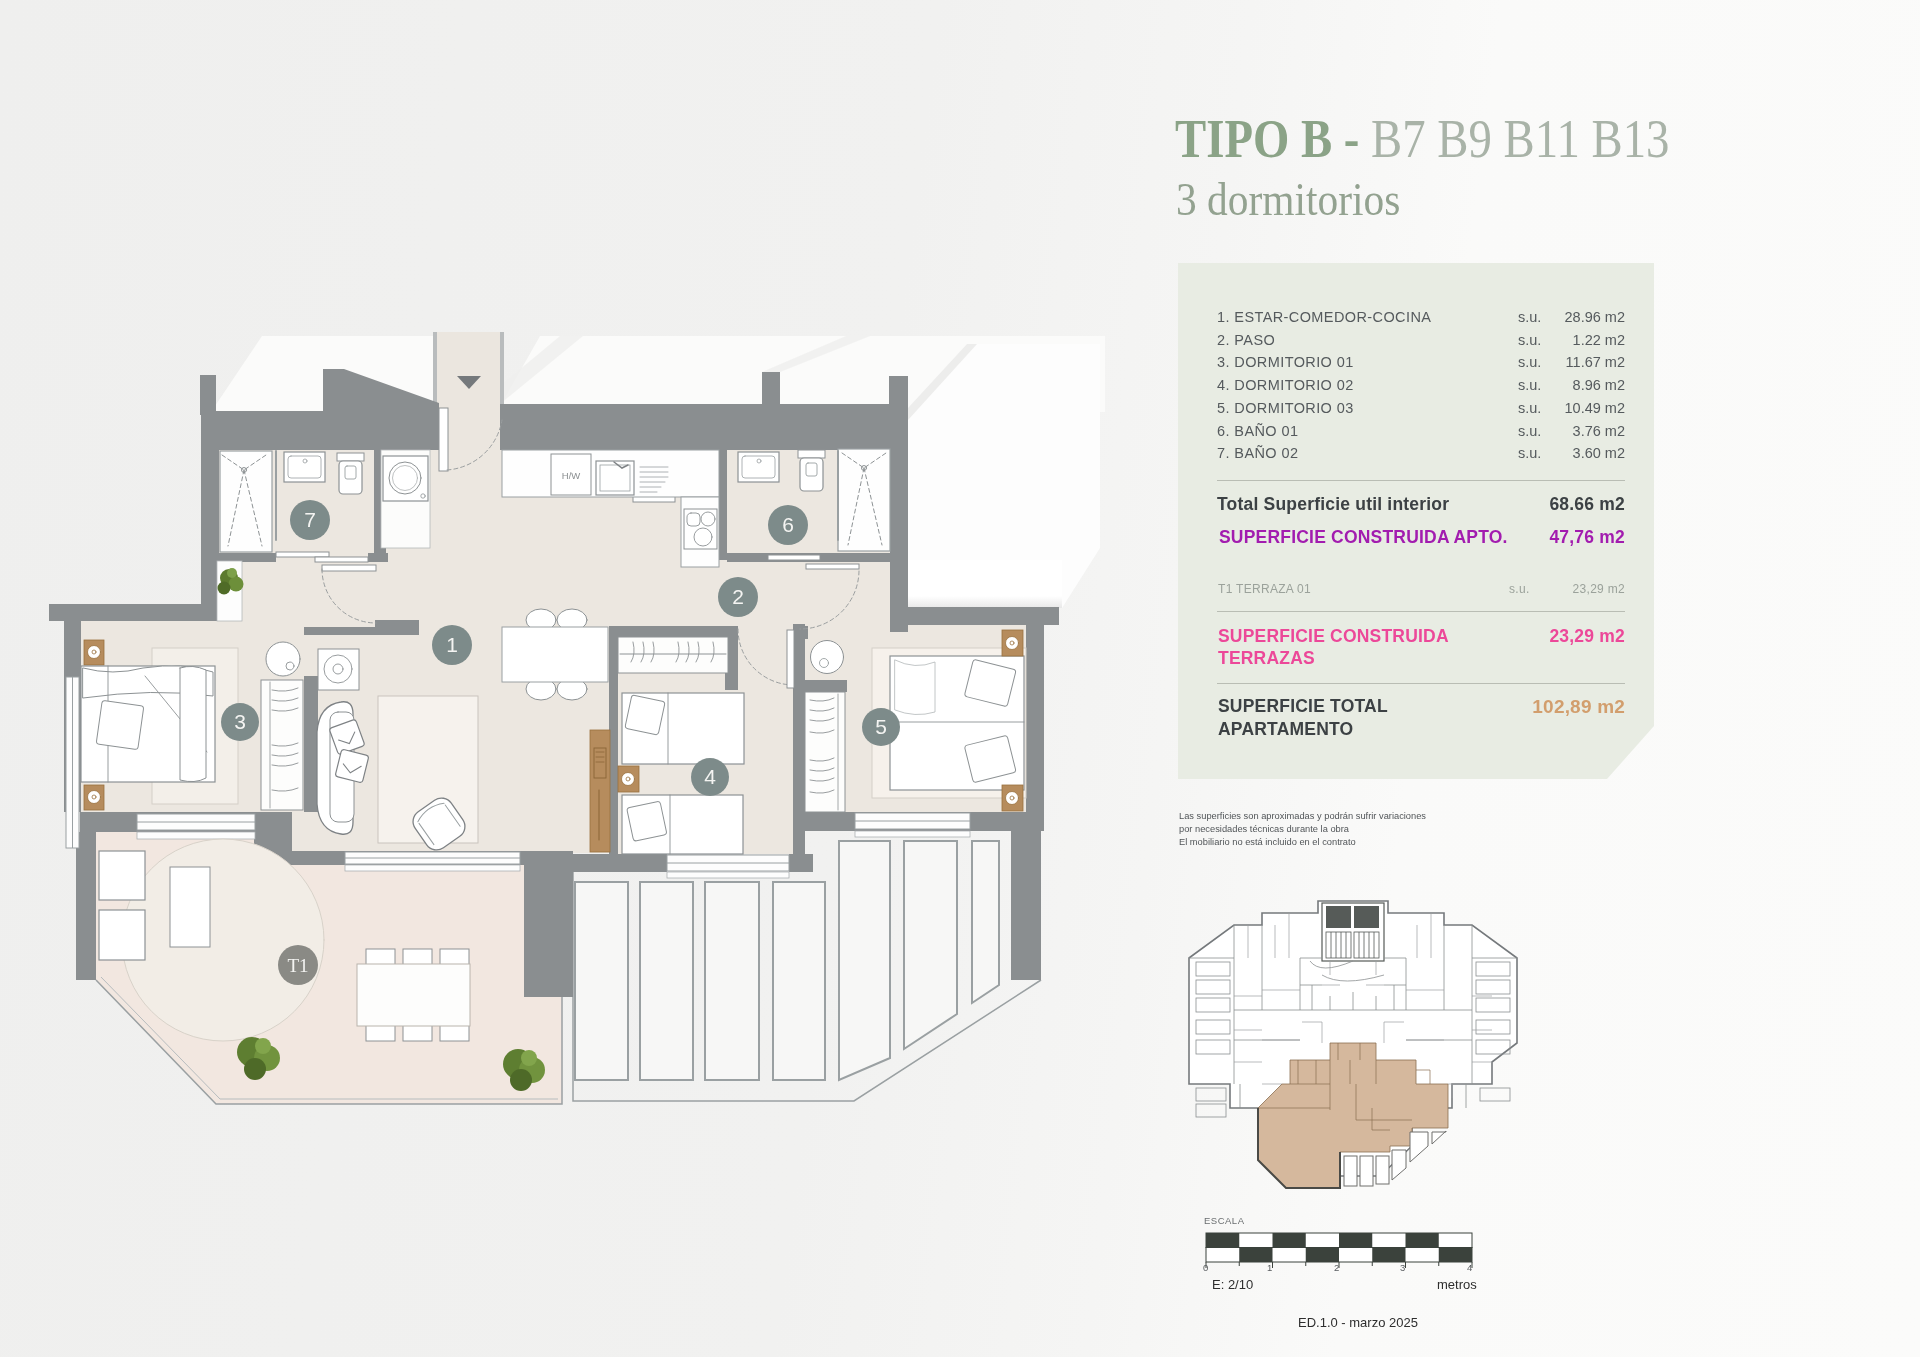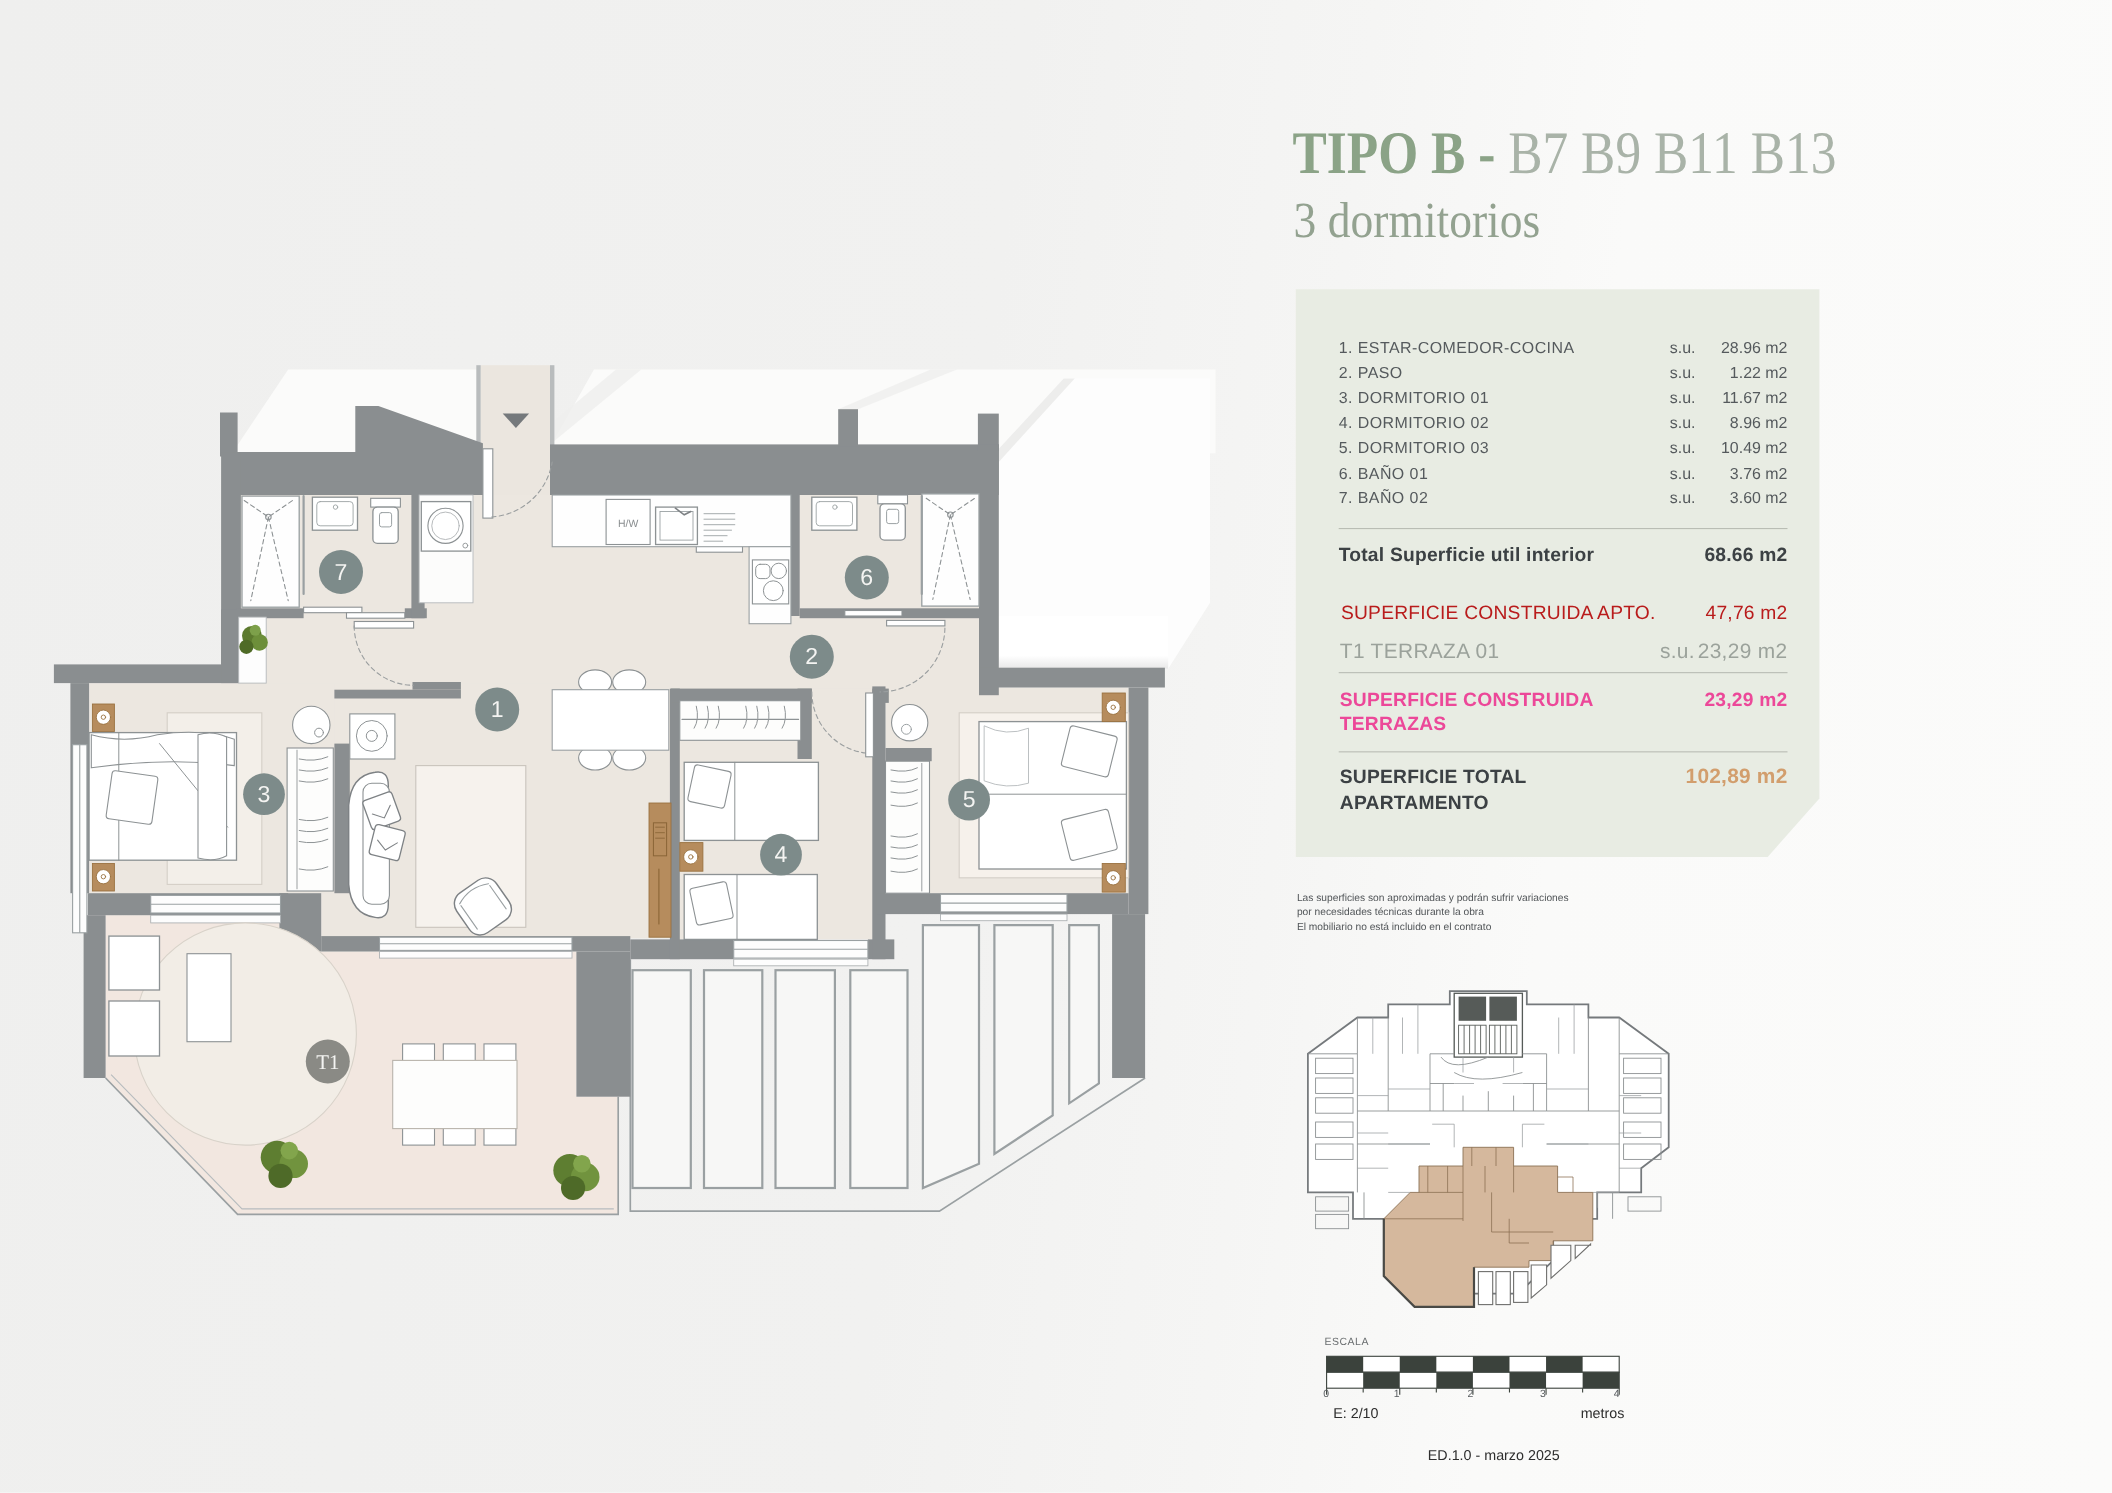--- a/index.html
+++ b/index.html
@@ -658,23 +658,23 @@
 </div>
 
 <div class="abs" style="left:1450px;top:306px;width:175px;text-align:right;font-size:14.5px;line-height:22.7px;color:#555a5d;">
   28.96 m2<br>1.22 m2<br>11.67 m2<br>8.96 m2<br>10.49 m2<br>3.76 m2<br>3.60 m2
 </div>
 
 <div class="abs" style="left:1217px;top:480px;width:408px;height:1px;background:#b9bdb4;"></div>
 
 <div class="abs" style="left:1217px;top:494px;width:408px;font-size:17.5px;font-weight:bold;color:#3c4144;letter-spacing:0.2px;">Total Superficie util interior<span style="float:right;">68.66 m2</span></div>
 
-<div class="abs" style="left:1219px;top:527px;width:406px;font-size:17.5px;font-weight:normal;color:#b91c1c;letter-spacing:0.2px;margin-top:20px;">SUPERFICIE CONSTRUIDA APTO.<span style="float:right;">47,76 m2</span></div>
-
-<div class="abs" style="left:1218px;top:582px;width:407px;font-size:19px;color:#9ba29b;letter-spacing:0.3px;">T1 TERRAZA 01<span style="position:absolute;left:291px;">s.u.</span><span style="float:right;">23,29 m2</span></div>
+<div class="abs" style="left:1219px;top:527px;width:406px;font-size:17.5px;font-weight:bold;color:#a21caf;letter-spacing:0.2px;">SUPERFICIE CONSTRUIDA APTO.<span style="float:right;">47,76 m2</span></div>
+
+<div class="abs" style="left:1218px;top:582px;width:407px;font-size:12px;color:#9ba29b;letter-spacing:0.3px;">T1 TERRAZA 01<span style="position:absolute;left:291px;">s.u.</span><span style="float:right;">23,29 m2</span></div>
 
 <div class="abs" style="left:1217px;top:611px;width:408px;height:1px;background:#b9bdb4;"></div>
 
 <div class="abs" style="left:1218px;top:625px;width:407px;font-size:17.5px;font-weight:bold;color:#ec4899;letter-spacing:0.2px;line-height:22px;">SUPERFICIE CONSTRUIDA<span style="float:right;">23,29 m2</span><br>TERRAZAS</div>
 
 <div class="abs" style="left:1217px;top:683px;width:408px;height:1px;background:#b9bdb4;"></div>
 
 <div class="abs" style="left:1218px;top:695px;width:407px;font-size:17.5px;font-weight:bold;color:#3c4144;letter-spacing:0.2px;line-height:23px;">SUPERFICIE TOTAL<span style="float:right;color:#d29e6d;font-size:19px;">102,89 m2</span><br>APARTAMENTO</div>
 
 <div class="abs" style="left:1179px;top:810px;font-size:9.3px;line-height:12.8px;color:#515558;">Las superficies son aproximadas y podrán sufrir variaciones<br>por necesidades técnicas durante la obra<br>El mobiliario no está incluido en el contrato</div>

